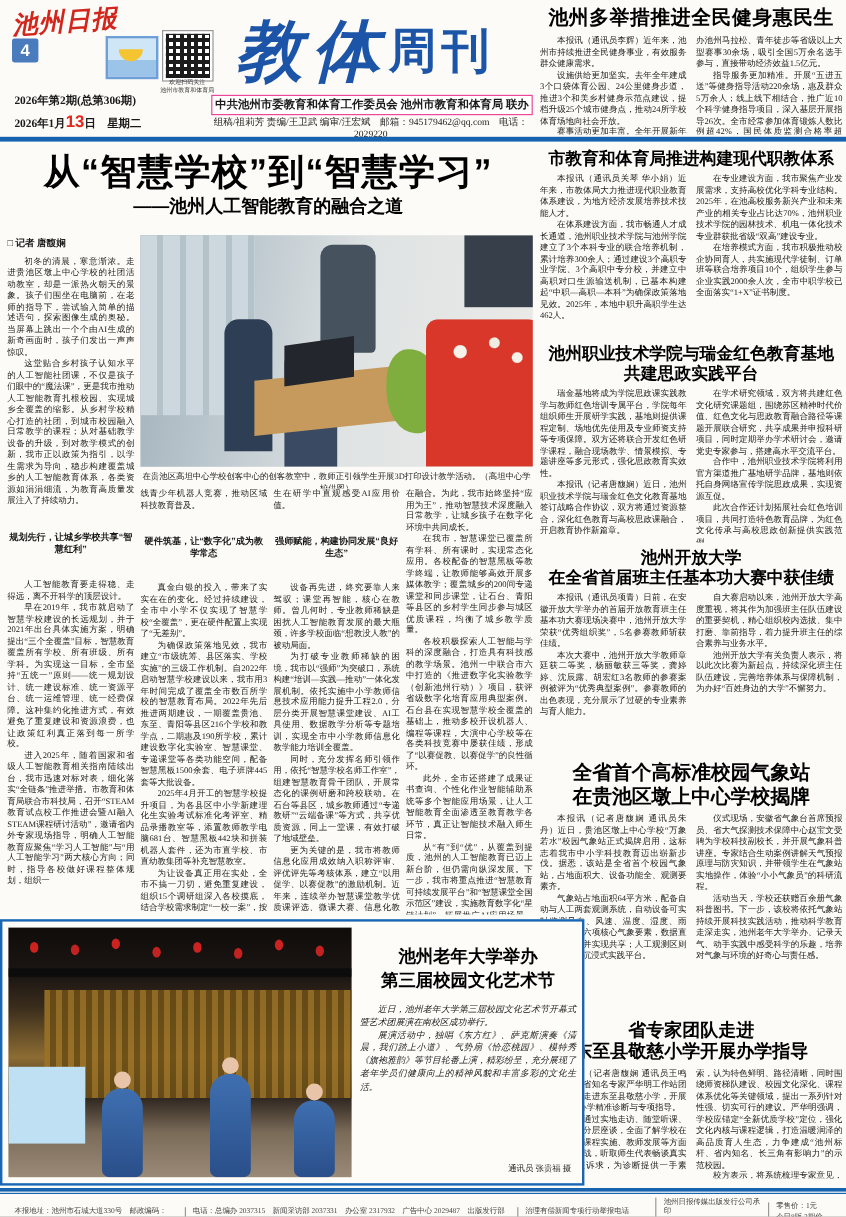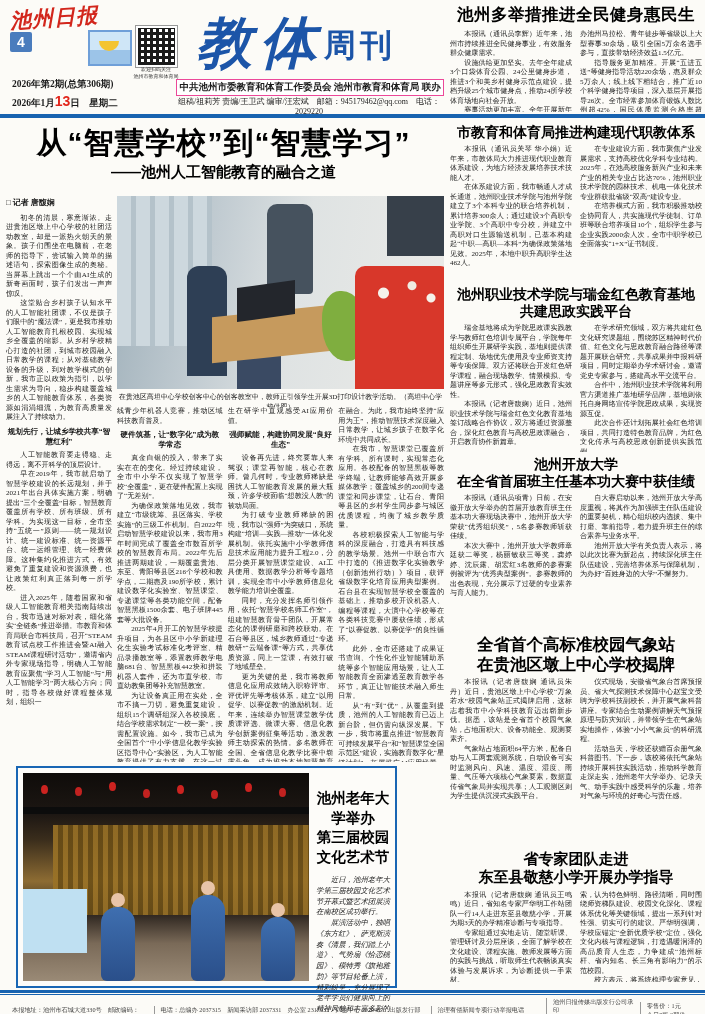--- a/index.html
+++ b/index.html
@@ -16,37 +16,37 @@
         background:linear-gradient(180deg,#cfe6f7 0 55%,#9cc4e8 55% 100%);}
   .bureau-logo:before{content:"";position:absolute;left:9px;top:9px;width:20px;height:10px;
         background:#f4c431;border-radius:0 0 10px 10px;}
   .qr{position:absolute;left:136px;top:26px;width:37px;height:37px;border:2px solid #fff;outline:1px solid #999;
         background-color:#fff;
         background-image:repeating-linear-gradient(0deg,#1b1b1b 0 3px,transparent 3px 6px),
                          repeating-linear-gradient(90deg,#1b1b1b 0 3px,#fff 3px 6px);}
   .qr-cap{position:absolute;left:126px;top:67px;width:60px;font-size:5px;line-height:1.3;text-align:center;color:#333;white-space:pre-line;}
   .masthead{position:absolute;left:196px;top:6px;width:250px;color:#1c55a8;white-space:nowrap;}
   .mh-main{font-family:"DejaVu Serif",serif;font-style:italic;font-weight:bold;font-size:56px;letter-spacing:8px;}
-  .mh-rest{font-family:"Liberation Sans",sans-serif;font-weight:900;font-size:32px;letter-spacing:4px;vertical-align:6px;}
+  .mh-rest{font-family:"Liberation Sans",sans-serif;font-weight:900;font-size:40px;letter-spacing:4px;vertical-align:6px;}
   .issue-line{position:absolute;left:12px;top:78px;font-size:9.5px;font-weight:bold;}
   .date-line{position:absolute;left:12px;top:93px;font-size:9.5px;font-weight:bold;}
   .date-day{color:#e2261c;font-size:14px;font-family:"Liberation Sans",sans-serif;font-weight:900;}
   .org-line{position:absolute;left:176px;top:79px;width:266px;text-align:center;font-weight:bold;font-size:9.5px;
         border:1px solid #ec4899;padding:1px 0;background:#fff;}
   .staff-line{position:absolute;left:166px;top:96px;width:286px;text-align:center;font-size:8px;color:#222;}
   .head-rule{position:absolute;left:0;top:114px;width:705px;height:4px;background:#1863b0;}
   
   .lead{position:absolute;left:450px;top:4px;width:252px;height:108px;overflow:hidden;}
   .lead-title{margin:0 0 4px;font-family:"Liberation Sans",sans-serif;font-weight:900;font-size:16.5px;
         text-align:center;letter-spacing:0.5px;color:#000;}
   .cols2{column-count:2;column-gap:8px;}
   .body-txt{font-size:7.1px;line-height:1.34;text-align:justify;}
   .para{margin:0;text-indent:2em;}
   .cont{text-indent:0;}
-  .sub{font-weight:bold;text-align:center;margin:4px 0;font-family:"Liberation Sans",sans-serif;font-size:7.6px;}
+  .sub{font-weight:bold;text-align:center;margin:20px 0;font-family:"Liberation Sans",sans-serif;font-size:7.6px;}
   
   .headline{position:absolute;left:0;top:123px;width:447px;text-align:center;font-family:"Liberation Sans",sans-serif;
         font-weight:900;font-size:30px;letter-spacing:1px;color:#000;margin:0;}
   .subtitle{position:absolute;left:0;top:163px;width:447px;text-align:center;font-family:"Liberation Sans",sans-serif;
         font-weight:bold;font-size:15px;color:#000000;margin:0;}
   .main-body{position:absolute;left:6px;top:196px;width:438px;height:566px;display:flex;gap:5px;}
   .m-col{flex:1;overflow:hidden;}
   .col1{width:106px;flex:none;overflow:hidden;}
   .byline{font-size:8px;font-weight:bold;margin:2px 0 5px;}
   .sub-wrap{flex:1;display:flex;flex-direction:column;min-width:0;}
@@ -66,21 +66,21 @@
                          radial-gradient(circle at 80% 26%,#f5f2ea 4px,transparent 5px);}
   .ph-board{position:absolute;left:270px;top:0;width:63px;height:60px;background:#37404a;}
   .caption{font-size:7px;color:#222;text-align:center;padding:3px 0 2px;height:13px;overflow:hidden;}
   .flow3{flex:1;display:flex;gap:5px;overflow:hidden;}
   
   .right-stack{position:absolute;left:450px;top:124px;width:252px;display:flex;flex-direction:column;}
   .r-art{overflow:hidden;}
   .r-title{margin:0 0 4px;font-family:"Liberation Sans",sans-serif;font-weight:900;text-align:center;
         white-space:pre-line;line-height:1.22;color:#000;}
   
-  .bbox{position:absolute;left:16px;top:766px;width:381px;height:222px;border:2px solid #1966b4;box-sizing:border-box;
+  .bbox{position:absolute;left:0;top:766px;width:487px;height:222px;border:2px solid #1966b4;box-sizing:border-box;
         padding:5px;display:flex;gap:7px;background:#fdfcf9;}
   .stage{position:relative;width:286px;flex:none;overflow:hidden;
         background:linear-gradient(180deg,#0f0c0a 0%,#1d1713 20%,#3a2d1c 32%,#8d6c33 52%,#2e2620 68%,#7a6a58 82%,#9a8a76 100%);}
   .lanterns{position:absolute;left:18px;top:12px;width:7px;height:9px;background:#cc2320;border-radius:50%;
         box-shadow:34px 2px #c22220,68px -3px #cc2320,102px 4px #c22220,136px 0 #cc2320,170px 5px #c22220,204px -2px #cc2320,238px 3px #c22220;}
   .truss{position:absolute;left:0;top:34px;width:100%;height:7px;background:#0c0c0c;}
   .curtain{position:absolute;left:30px;top:52px;width:256px;height:90px;
         background:repeating-linear-gradient(90deg,#9a7226 0 5px,#6b4e16 5px 10px);opacity:.9;}
   .bluescreen{position:absolute;left:0;bottom:28px;width:64px;height:64px;background:#bfe0f2;}
   .perf{position:absolute;bottom:0;width:34px;height:74px;background:linear-gradient(180deg,#3f6fb0,#2a4f8a);

